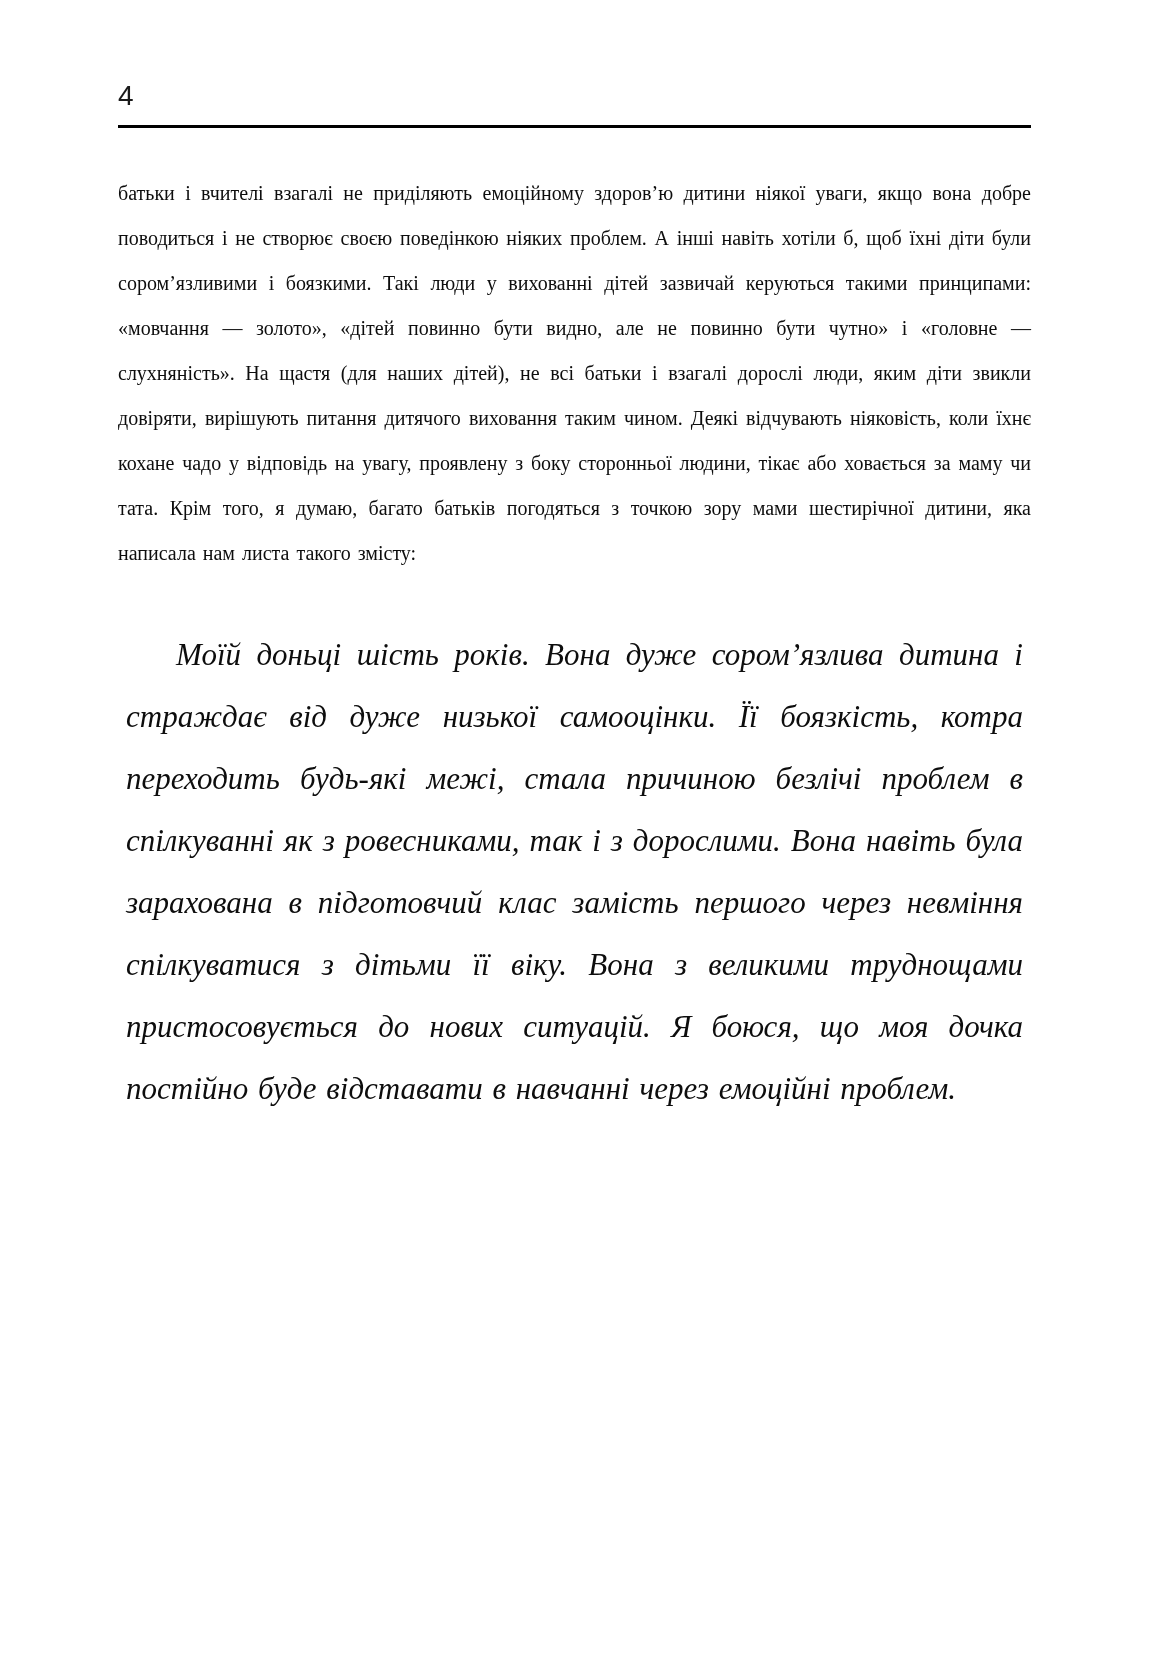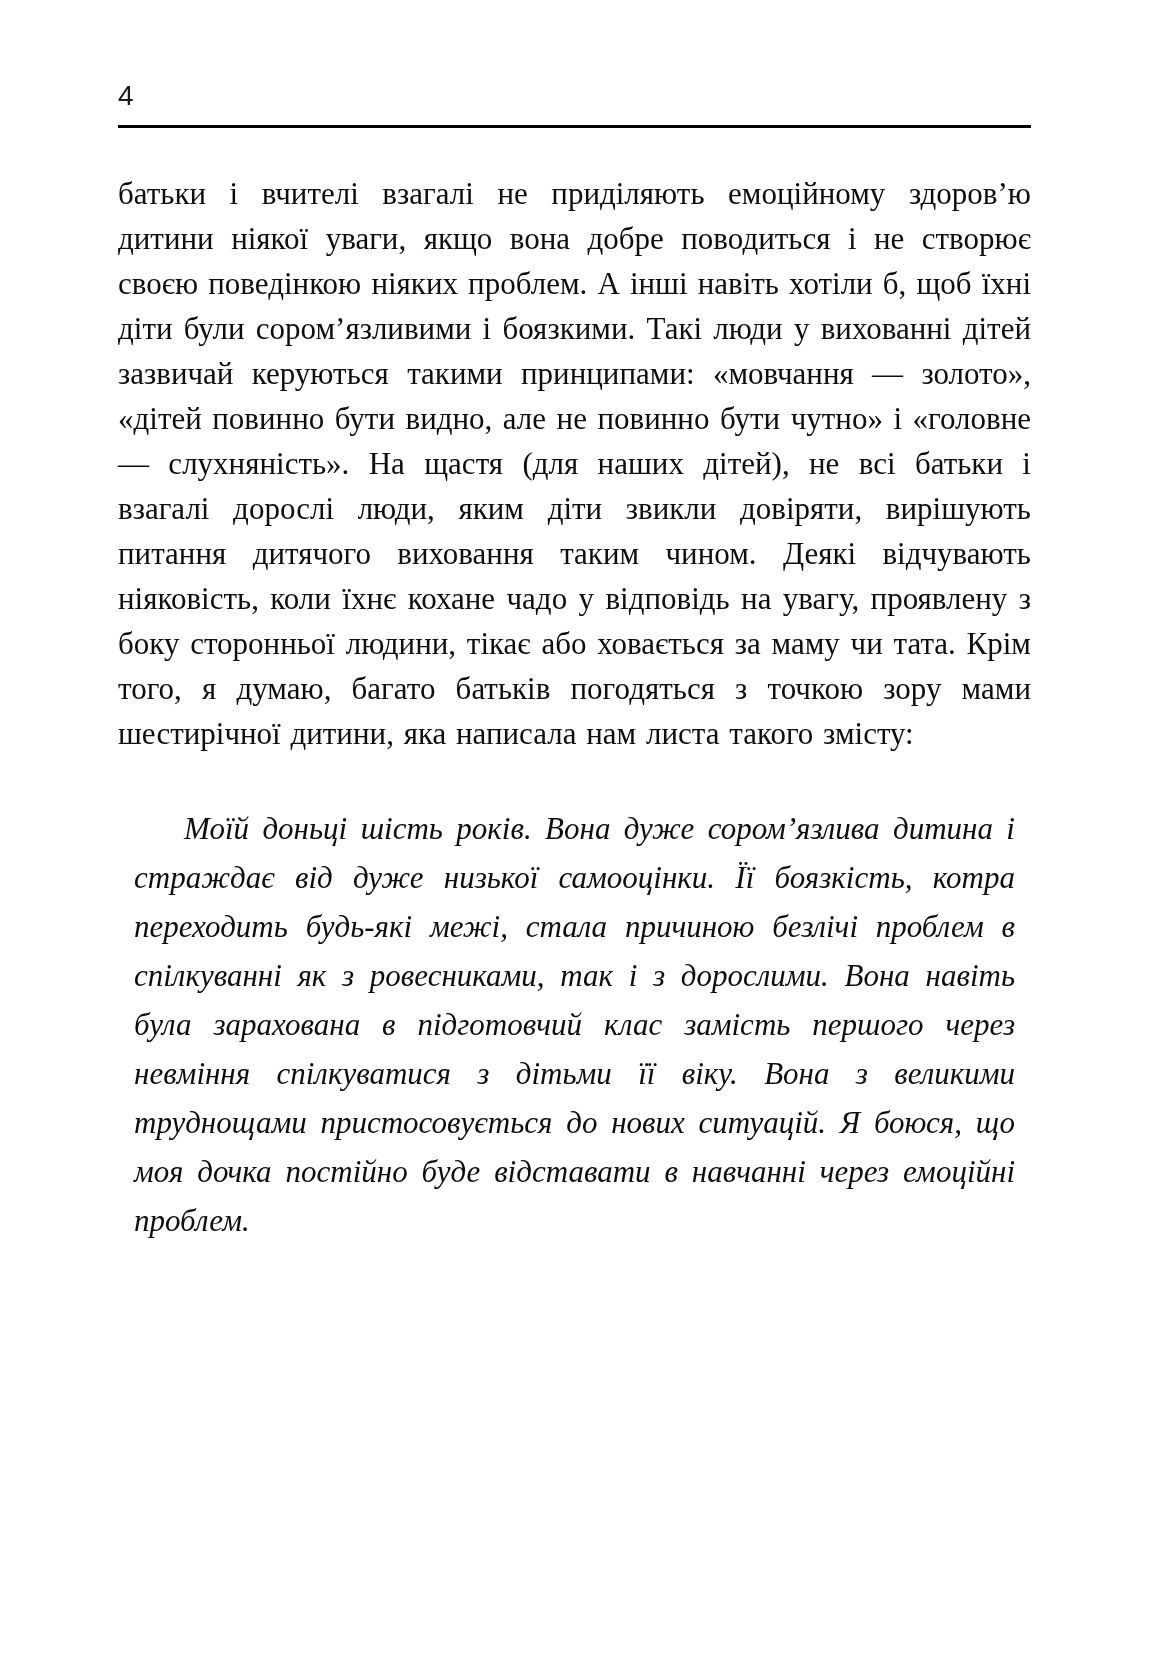--- a/index.html
+++ b/index.html
@@ -25,38 +25,38 @@
     color: #1a1a1a;
   }
   .header-rule {
     border: none;
     border-top: 3px solid #000000;
     height: 0;
     margin: 15px 0 0 0;
   }
   .body-par {
     font-family: "Liberation Serif", serif;
-    font-size: 31px;
+    font-size: 20px;
     line-height: 45px;
     text-align: justify;
     margin: 43px 0 0 0;
     word-spacing: 2px;
   }
   .letter-quote {
     margin: 48px 0 0 0;
     padding: 0;
   }
   .quote-par {
     font-family: "Liberation Serif", serif;
     font-style: italic;
     font-size: 31px;
-    line-height: 49px;
+    line-height: 62px;
     text-align: justify;
     text-indent: 50px;
-    margin: 16px;
+    margin: 8px;
     word-spacing: 2px;
   }
 </style>
 </head>
 <body>
 
 <div class="page">
   <header>
     <div class="page-number">4</div>
     <hr class="header-rule">

